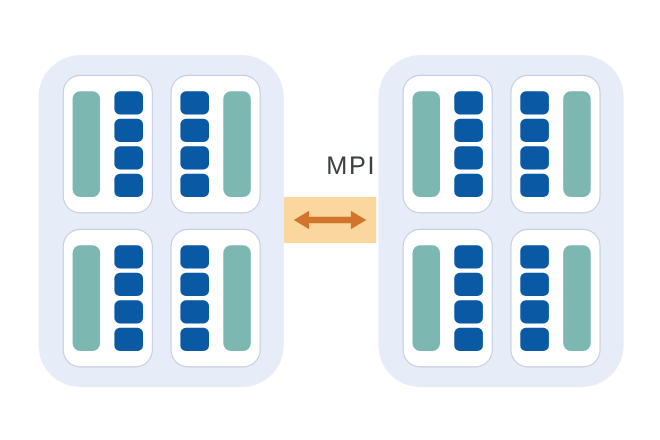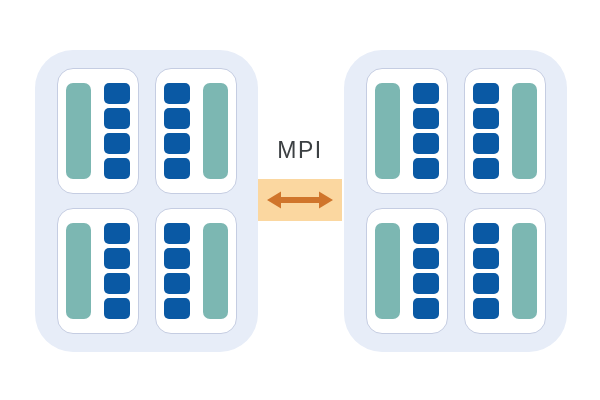--- a/index.html
+++ b/index.html
@@ -59,21 +59,21 @@
     width: 26px;
     height: 21px;
     border-radius: 5px;
     background: var(--core, #0A59A4);
   }
   .mpi {
     position: absolute;
     left: 258px;
     top: 137px;
     width: 84px;
-    text-align: center;
+    text-align: right;
   }
   .mpi-label {
     display: block;
     font-size: 23px;
     line-height: 26px;
     letter-spacing: 1.5px;
     color: var(--mpi-text, #3C4043);
     margin-bottom: 16px;
   }
   .mpi-box {

